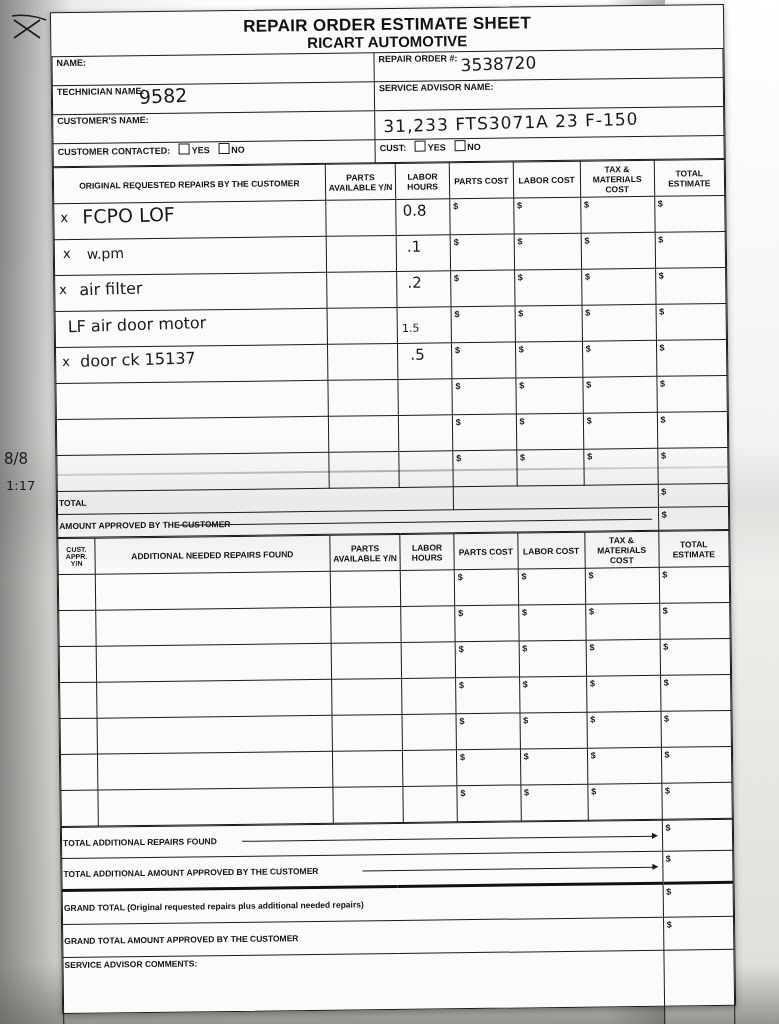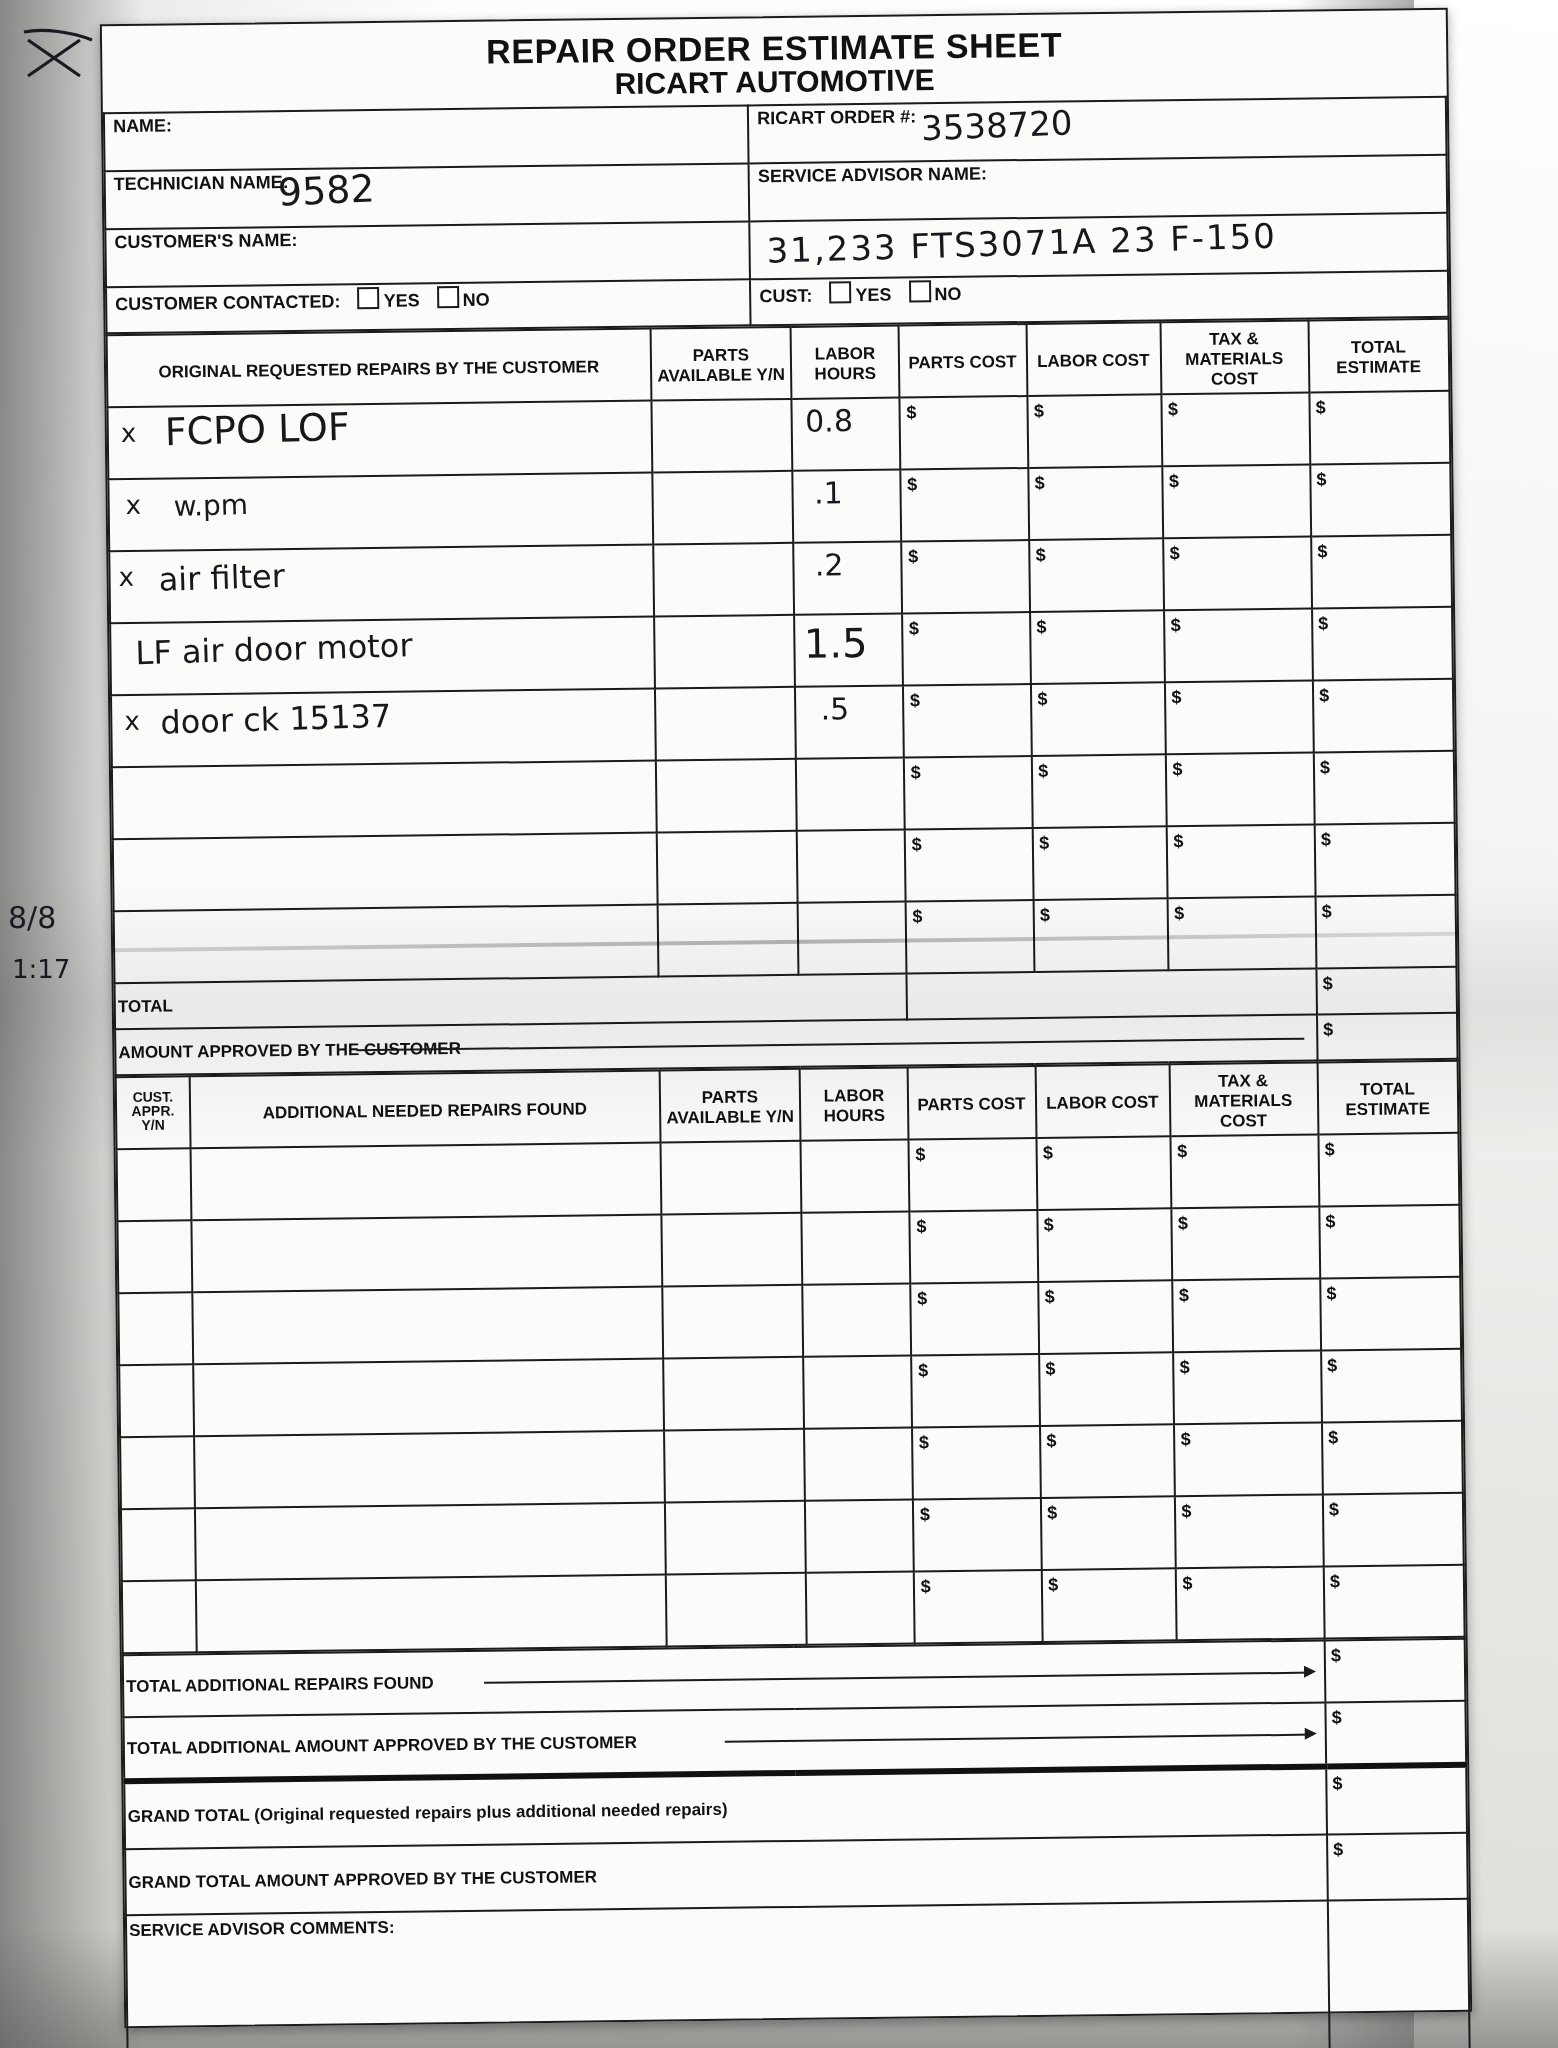--- a/index.html
+++ b/index.html
@@ -11,21 +11,20 @@
     width: 779px;
     height: 1024px;
     overflow: hidden;
     font-family: "Liberation Sans", sans-serif;
   }
   #page {
     position: relative;
     width: 665px;
     height: 1024px;
     background: #8b8b88;
-    padding-left: 42px;
   }
   
   .paper {
     position: absolute;
     left: 0; top: 0;
     width: 779px; height: 1024px;
     background:
       linear-gradient(115deg, rgba(0,0,0,0.10) 0%, rgba(0,0,0,0.0) 18%),
       linear-gradient(185deg, #ffffff 0%, #f3f3f1 40%, #e6e6e3 72%, #dadad6 100%);
   }
@@ -226,21 +225,21 @@
           <col style="width:48%">
           <col style="width:52%">
         </colgroup>
       <tbody>
         <tr>
           <td>
             <span>NAME:</span>
             <span class="hw" style="left:60px; top:4px; font-size:15px;"></span>
           </td>
           <td>
-            <span>RICART ORDER #:</span>
+            <span>REPAIR ORDER #:</span>
             <span class="hw" style="left:86px; top:2px; font-size:17px; transform:rotate(-1.5deg);">3538720</span>
           </td>
         </tr>
         <tr>
           <td>
             <span>TECHNICIAN NAME:</span>
             <span class="hw" style="left:86px; top:0px; font-size:19px; transform:rotate(-2deg);">9582</span>
           </td>
           <td>
             <span>SERVICE ADVISOR NAME:</span>
@@ -357,21 +356,21 @@
           <td class="row money">
               <span class="dollar">$</span>
             </td>
         </tr>
         <tr>
           <td class="row">
             <span class="hw" style="left:12px; top:4px; font-size:16px; transform:rotate(-1deg);">LF air door motor</span>
           </td>
           <td class="row"></td>
           <td class="row">
-            <span class="hw" style="left:4px; top:2px; font-size:20px;">1.5</span>
+            <span class="hw" style="left:4px; top:14px; font-size:11px;">1.5</span>
           </td>
           <td class="row money">
               <span class="dollar">$</span>
             </td>
           <td class="row money">
               <span class="dollar">$</span>
             </td>
           <td class="row money">
               <span class="dollar">$</span>
             </td>

